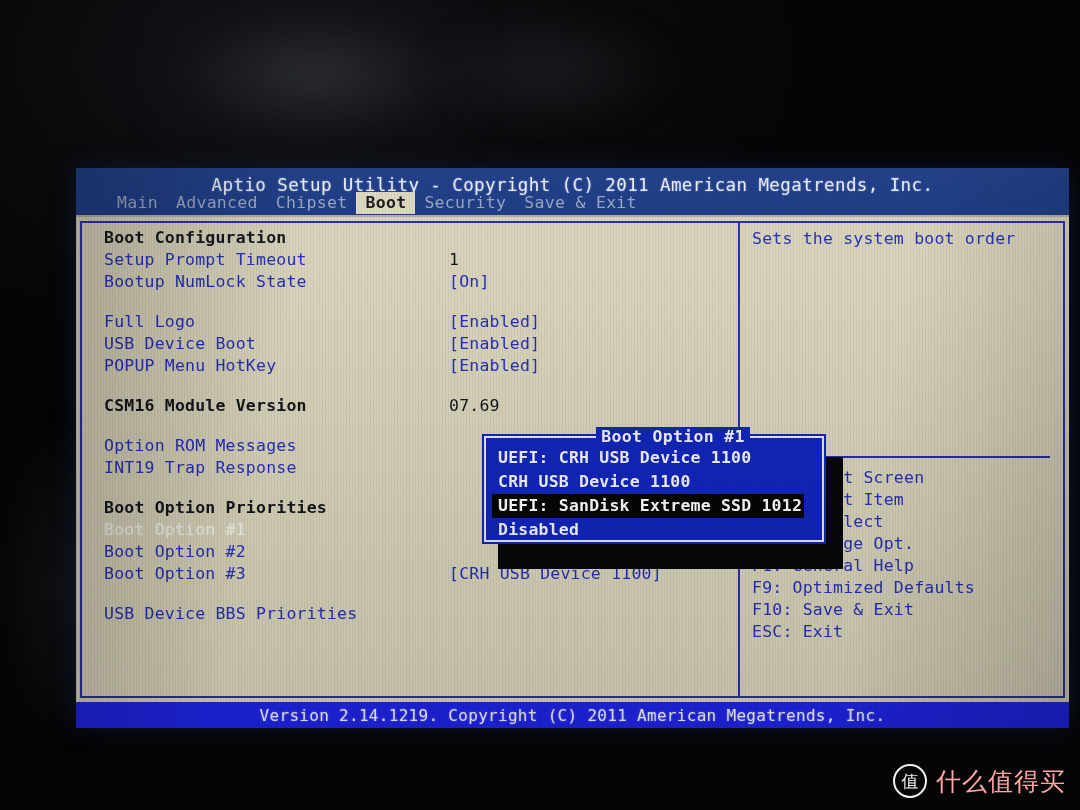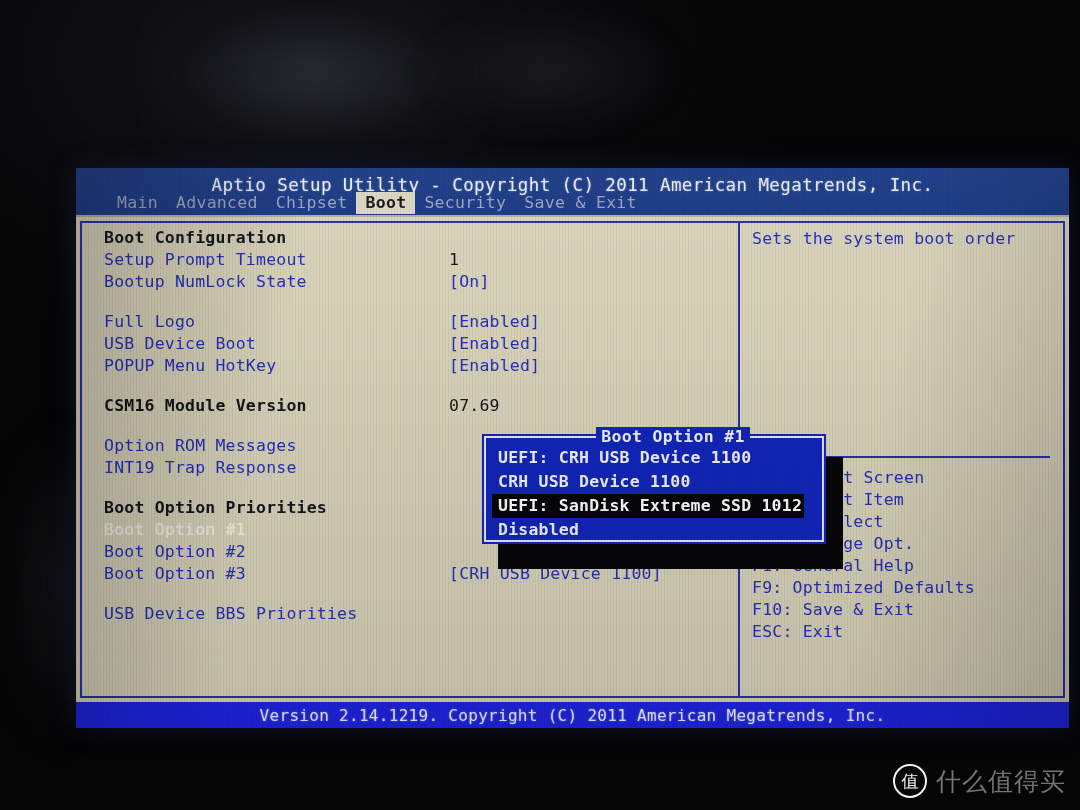--- a/index.html
+++ b/index.html
@@ -309,21 +309,21 @@
     border: 2px solid #f2f2f2;
     color: #f2f2f2;
     font-family: "DejaVu Sans", sans-serif;
     font-size: 17px;
     display: flex;
     align-items: center;
     justify-content: center;
     line-height: 1;
   }
   .wm-text {
-    color: #737373;
+    color: #fca5a5;
     font-family: "DejaVu Sans", sans-serif;
     font-size: 25px;
     letter-spacing: 1px;
     line-height: 1;
   }
 </style>
 </head>
 <body>
 
 <div class="photo-bg">

